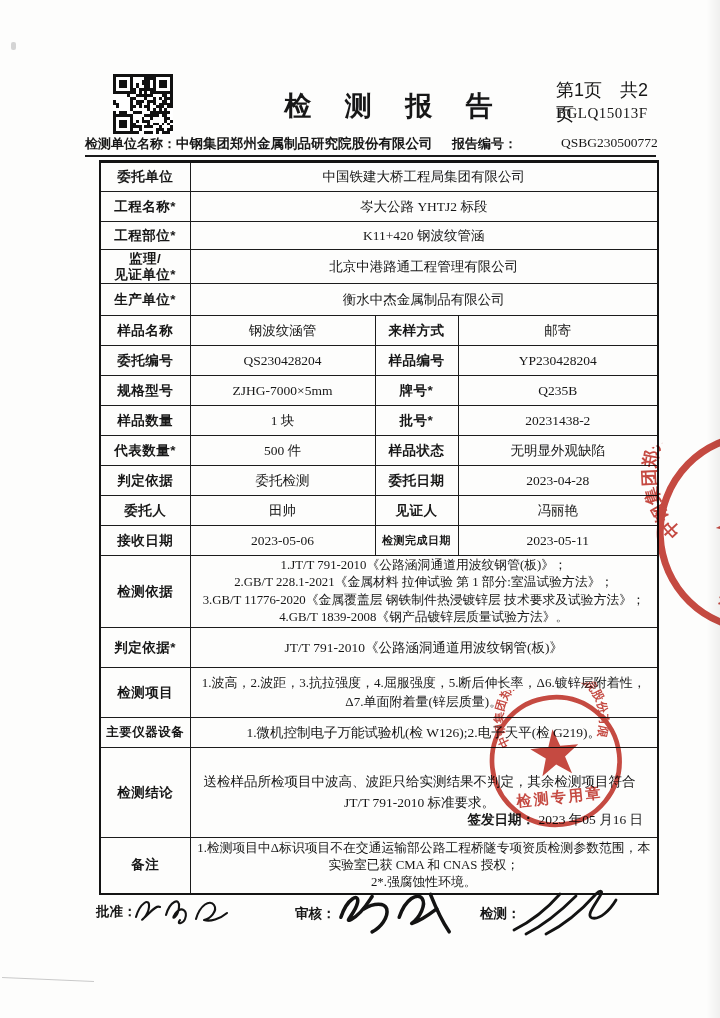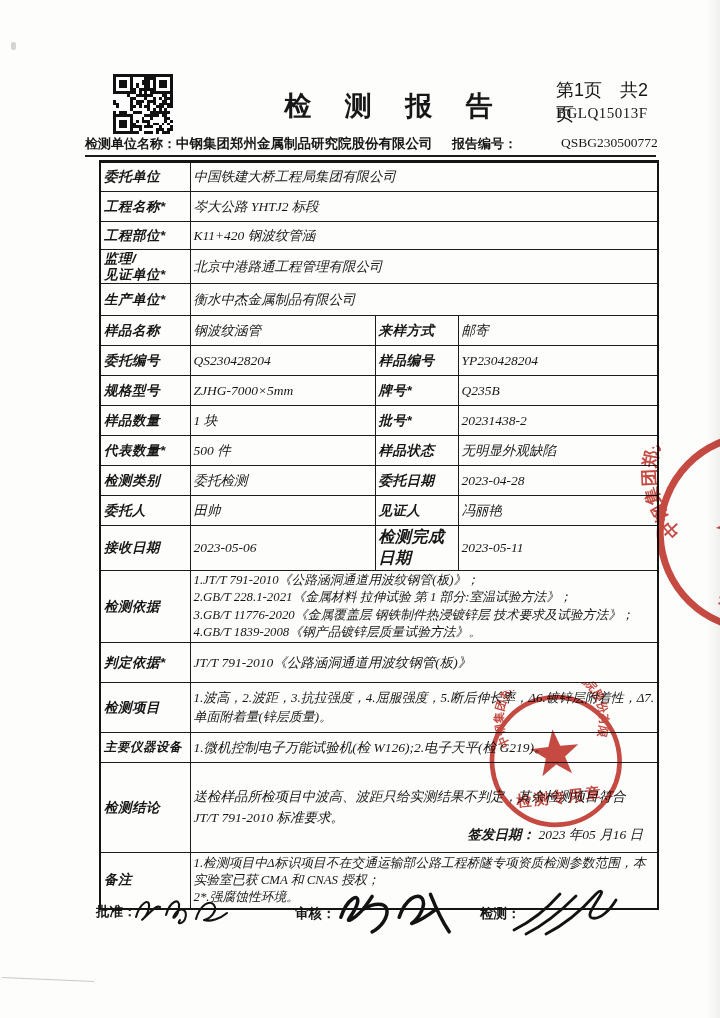--- a/index.html
+++ b/index.html
@@ -18,22 +18,22 @@
   .repno-label{position:absolute;left:367px;top:0;font-weight:700;
         font-family:"Liberation Sans","DejaVu Sans",sans-serif;}
   .repno-val{position:absolute;left:476px;top:0;font-size:13.5px;}
   .head-rule{top:155px;left:85px;width:571px;height:2px;background:#1b1b1b;}
   
   .qr{top:74px;left:113px;width:60px;height:60px;background:#fff;}
   
   table.report{position:absolute;top:160px;left:99px;width:558px;border-collapse:collapse;
         table-layout:fixed;}
   table.report{border:2.5px solid #141414;border-top-width:3px;}
-  table.report td{border:1.6px solid #1c1c1c;vertical-align:middle;
-        font-size:13.5px;padding:1px 3px;overflow:hidden;font-style:italic;}
+  table.report td{border:1.6px solid #1c1c1c;vertical-align:middle;text-align:center;
+        font-size:13.5px;padding:1px 3px;overflow:hidden;}
   td.lab{font-weight:700;font-size:13px;font-family:"Liberation Sans","DejaVu Sans",sans-serif;
         letter-spacing:.5px;}
   td.para{text-align:left;padding:3px 7px;}
   .cell-lines div{white-space:nowrap;font-size:12.8px;line-height:1.34;}
   td.concl{vertical-align:top;position:relative;text-align:left;padding:6px 10px 4px 7px;}
   .sign-line{position:absolute;right:14px;bottom:8px;font-size:13.5px;white-space:nowrap;}
   .sign-line .sl{font-weight:700;font-family:"Liberation Sans","DejaVu Sans",sans-serif;}
   .two-line{line-height:1.15;font-size:12.5px;margin-left:41px;}
   
   .stamp{position:absolute;mix-blend-mode:multiply;opacity:.92;color:#c23a32;}
@@ -281,35 +281,35 @@
       <td class="lab">批号*</td>
       <td>20231438-2</td>
     </tr>
     <tr style="height:30px">
       <td class="lab">代表数量*</td>
       <td>500 件</td>
       <td class="lab">样品状态</td>
       <td>无明显外观缺陷</td>
     </tr>
     <tr style="height:30px">
-      <td class="lab">检测类别</td>
+      <td class="lab">判定依据</td>
       <td>委托检测</td>
       <td class="lab">委托日期</td>
       <td>2023-04-28</td>
     </tr>
     <tr style="height:30px">
       <td class="lab">委托人</td>
       <td>田帅</td>
       <td class="lab">见证人</td>
       <td>冯丽艳</td>
     </tr>
     <tr style="height:30px">
       <td class="lab">接收日期</td>
       <td>2023-05-06</td>
-      <td class="lab" style="font-size:16px">检测完成日期</td>
+      <td class="lab" style="font-size:11px">检测完成日期</td>
       <td>2023-05-11</td>
     </tr>
 
     <tr style="height:72px">
       <td class="lab">检测依据</td>
       <td colspan="3" class="para cell-lines">
         <div>1.JT/T 791-2010《公路涵洞通道用波纹钢管(板)》；</div>
         <div>2.GB/T 228.1-2021《金属材料 拉伸试验 第 1 部分:室温试验方法》；</div>
         <div>3.GB/T 11776-2020《金属覆盖层 钢铁制件热浸镀锌层 技术要求及试验方法》；</div>
         <div>4.GB/T 1839-2008《钢产品镀锌层质量试验方法》。</div>

